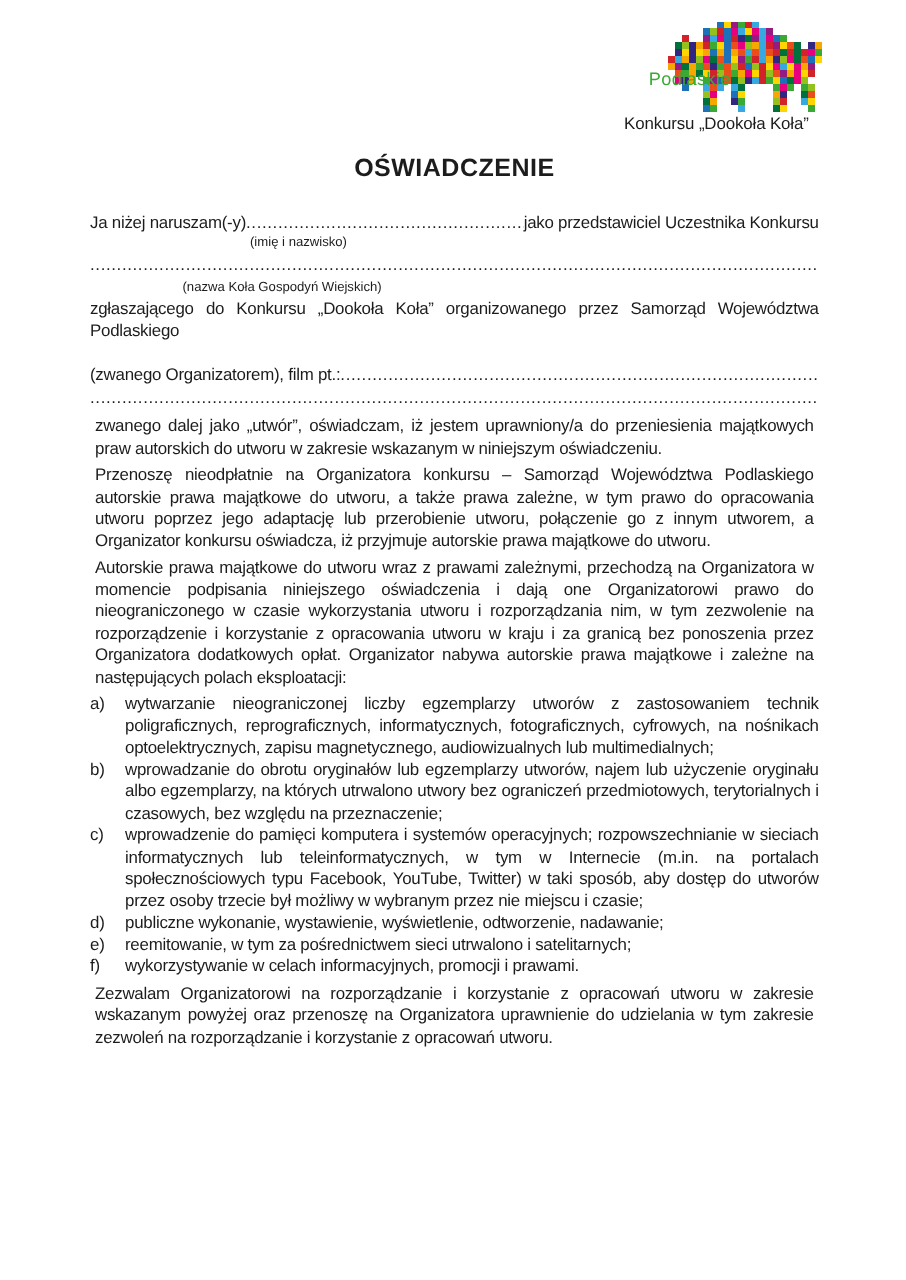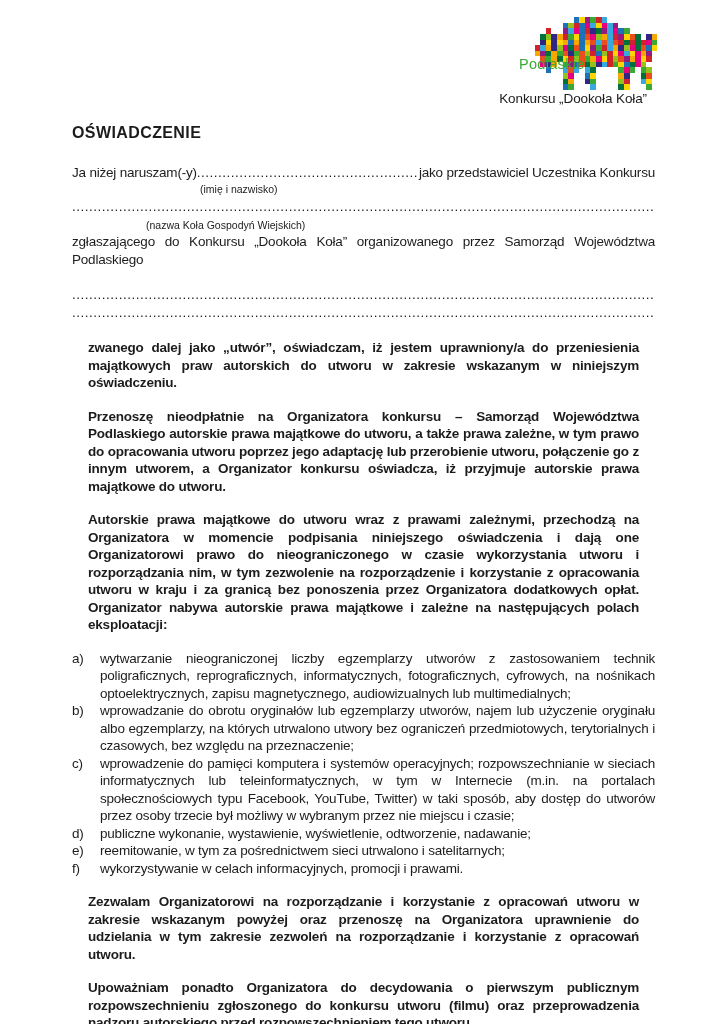--- a/index.html
+++ b/index.html
@@ -22,39 +22,40 @@
   
   .content { position:absolute; left:72px; top:0; width:583px; }
   .header {
     margin-top:90px;
     text-align:right;
     padding-right:8px;
     font-size:13.5px; line-height:17.5px; letter-spacing:-0.1px;
   }
   .title {
     margin:16px 0 22px 0;
-    font-size:16px; font-weight:bold; letter-spacing:0.4px;
+    text-align:center;
+    font-size:20px; font-weight:bold; letter-spacing:0.4px;
   }
   .body {
     font-size:13.5px; line-height:17.5px; letter-spacing:-0.2px;
   }
   .flexline { display:flex; align-items:baseline; }
   .flexline > span { white-space:nowrap; }
   .dots {
     flex:1 1 auto;
     overflow:hidden; white-space:nowrap;
     letter-spacing:0.5px;
   }
   .dots.full { display:block; width:100%; line-height:20px; }
   .caption { font-size:10.5px; line-height:16px; letter-spacing:0; }
   .caption.c1 { margin-left:128px; }
   .caption.c2 { margin-left:74px; }
   .jline { text-align:justify; }
   .jline::after { content:""; display:inline-block; width:100%; }
-  .para { margin:16px; text-align:justify;font-weight:bold; }
+  .para { margin:4px; text-align:justify; }
   .li { display:flex; }
   .li .m { flex:0 0 28px; }
   .li .t { flex:1 1 auto; text-align:justify; margin:0; }
 </style>
 </head>
 <body>
 
 <div class="page">
 
   <div class="logo">
@@ -263,20 +264,21 @@
         <span> jako przedstawiciel Uczestnika Konkursu</span>
       </div>
       <div class="caption c1">(imię i nazwisko)</div>
 
       <div class="dots full">............................................................................................................................................................................................................................................................</div>
       <div class="caption c2">(nazwa Koła Gospodyń Wiejskich)</div>
 
       <div class="jline">zgłaszającego do Konkursu „Dookoła Koła” organizowanego przez Samorząd Województwa Podlaskiego</div>
 
       <div class="flexline">
+        <span>(zwanego Organizatorem), film pt.: </span>
         <span class="dots">............................................................................................................................................................................................................................................................</span>
       </div>
       <div class="dots full">............................................................................................................................................................................................................................................................</div>
 
       <p class="para">zwanego dalej jako „utwór”, oświadczam, iż jestem uprawniony/a do przeniesienia majątkowych praw autorskich do utworu w zakresie wskazanym w niniejszym oświadczeniu.</p>
       <p class="para">Przenoszę nieodpłatnie na Organizatora konkursu – Samorząd Województwa Podlaskiego autorskie prawa majątkowe do utworu, a także prawa zależne, w tym prawo do opracowania utworu poprzez jego adaptację lub przerobienie utworu, połączenie go z innym utworem, a Organizator konkursu oświadcza, iż przyjmuje autorskie prawa majątkowe do utworu.</p>
       <p class="para">Autorskie prawa majątkowe do utworu wraz z prawami zależnymi, przechodzą na Organizatora w momencie podpisania niniejszego oświadczenia i dają one Organizatorowi prawo do nieograniczonego w czasie wykorzystania utworu i rozporządzania nim, w tym zezwolenie na rozporządzenie i korzystanie z opracowania utworu w kraju i za granicą bez ponoszenia przez Organizatora dodatkowych opłat. Organizator nabywa autorskie prawa majątkowe i zależne na następujących polach eksploatacji:</p>
 
       <div class="li">
         <span class="m">a)</span>
@@ -297,17 +299,16 @@
       <div class="li">
         <span class="m">e)</span>
         <p class="t">reemitowanie, w tym za pośrednictwem sieci utrwalono i satelitarnych;</p>
       </div>
       <div class="li">
         <span class="m">f)</span>
         <p class="t">wykorzystywanie w celach informacyjnych, promocji i prawami.</p>
       </div>
 
       <p class="para">Zezwalam Organizatorowi na rozporządzanie i korzystanie z opracowań utworu w zakresie wskazanym powyżej oraz przenoszę na Organizatora uprawnienie do udzielania w tym zakresie zezwoleń na rozporządzanie i korzystanie z opracowań utworu.</p>
-      <p class="para">Upoważniam ponadto Organizatora do decydowania o pierwszym publicznym rozpowszechnieniu zgłoszonego do konkursu utworu (filmu) oraz przeprowadzenia nadzoru autorskiego przed rozpowszechnieniem tego utworu.</p>
 
     </div>
   </div>
 </div>
 
 </body></html>

